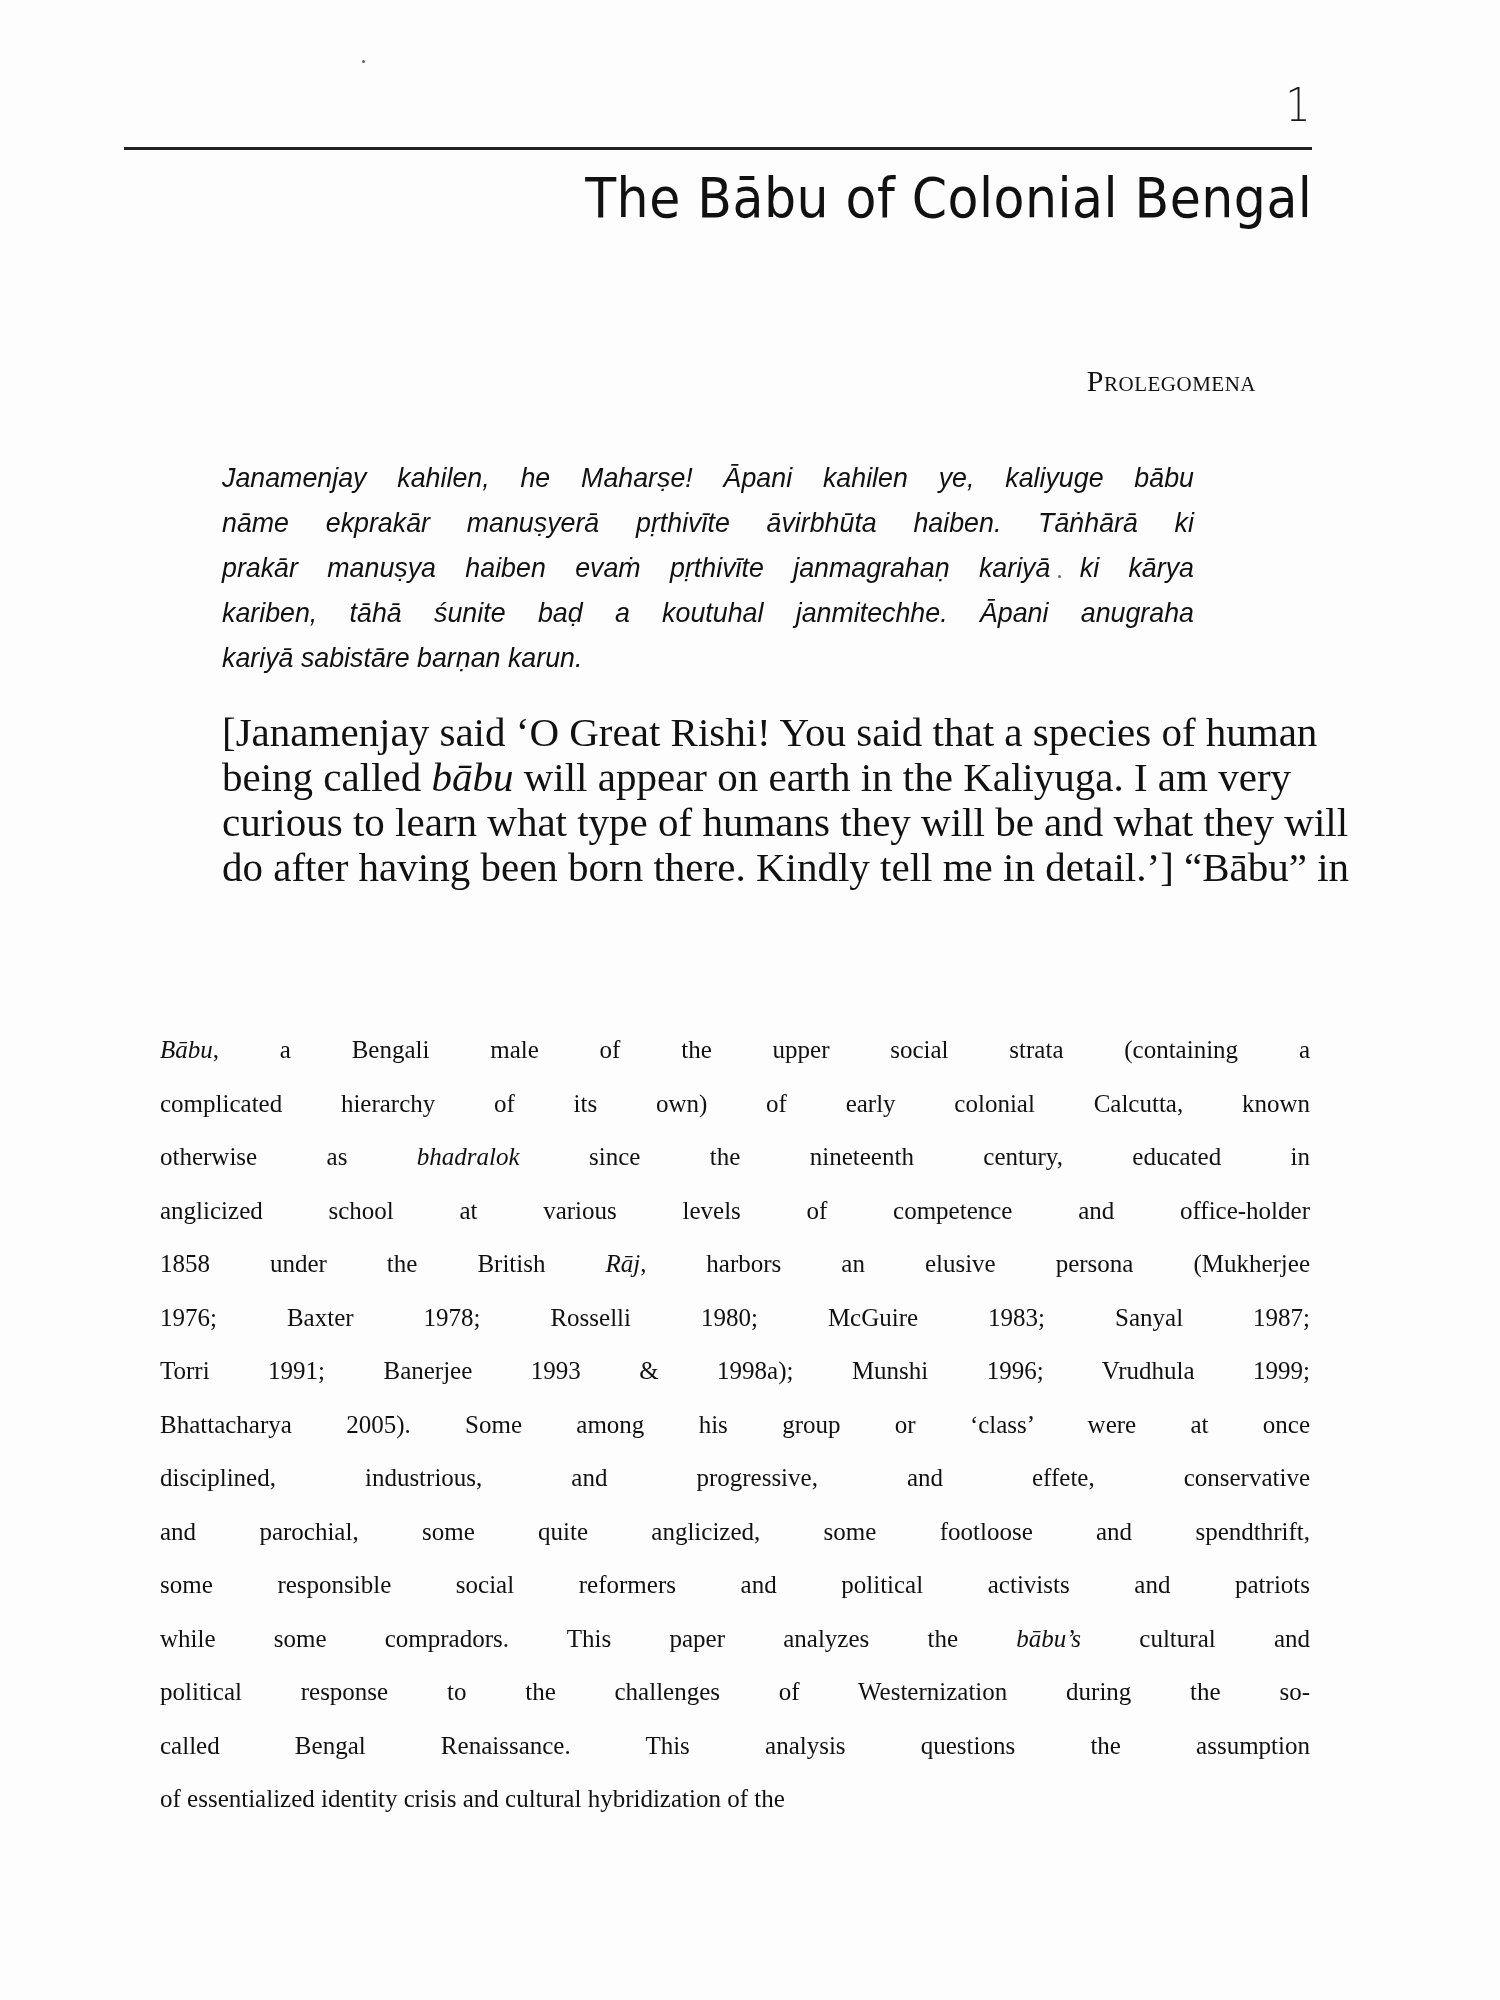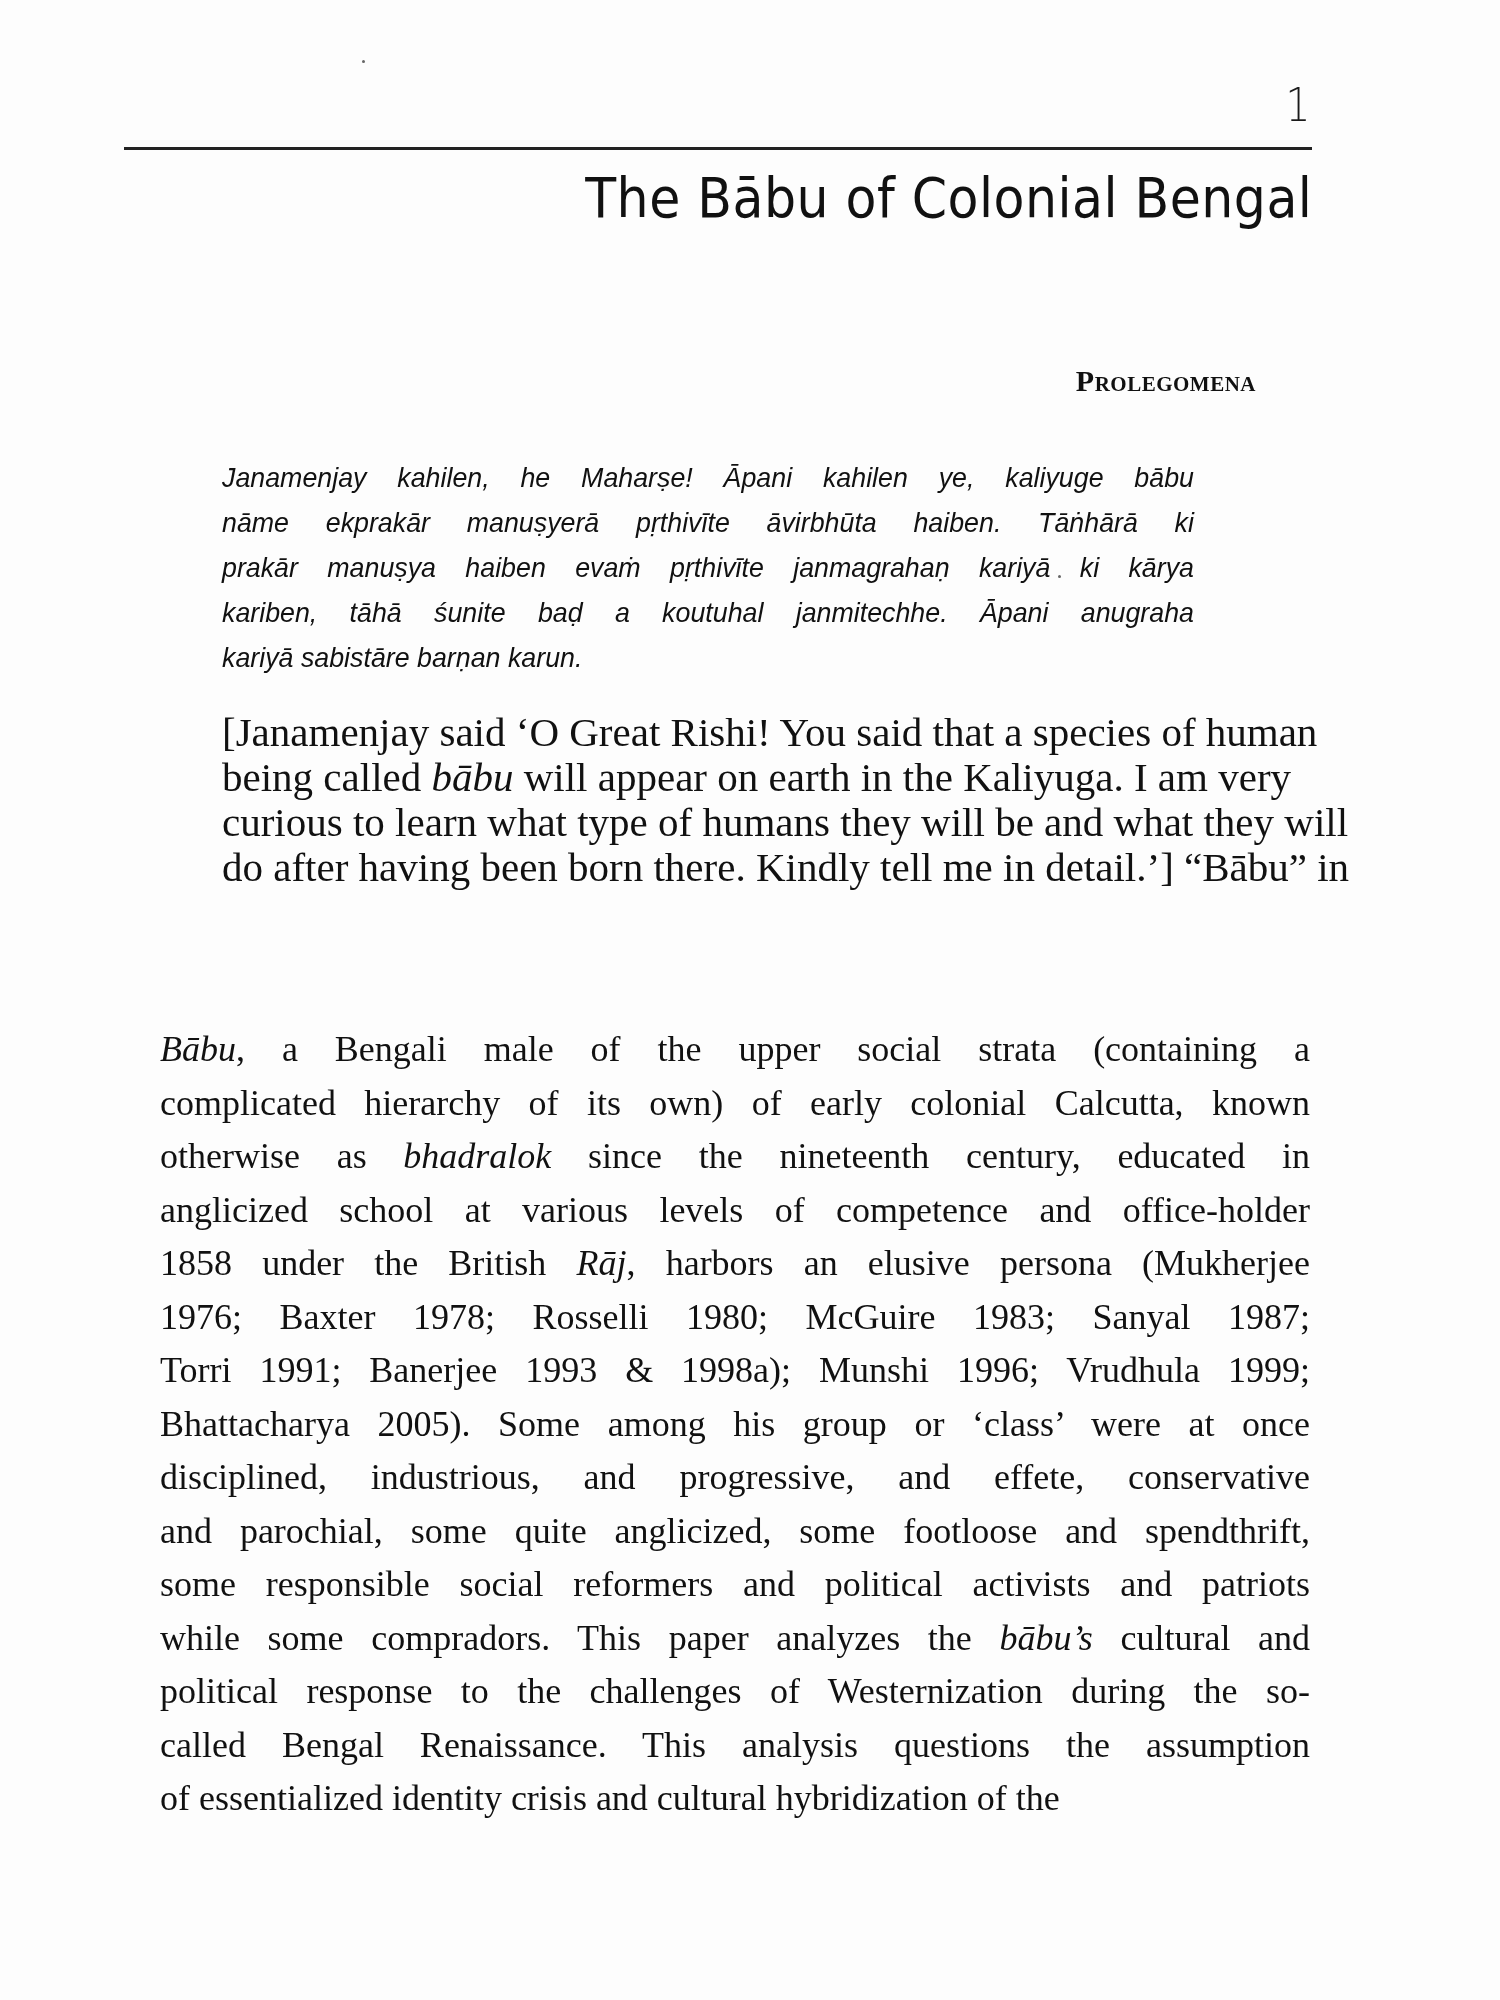--- a/index.html
+++ b/index.html
@@ -52,21 +52,21 @@
       white-space: nowrap;
       transform: scaleX(0.92);
       transform-origin: right top;
       letter-spacing: 0.5px;
     }
     .section-heading {
       position: absolute;
       right: 244px;
       top: 364px;
       font-family: "Liberation Serif", serif;
-      font-weight: bold;
+      font-weight: normal;
       font-size: 30px;
       font-variant: small-caps;
       letter-spacing: 0.5px;
       color: #111111;
     }
     .epigraph {
       position: absolute;
       left: 222px;
       width: 1034px;
       top: 455px;
@@ -89,21 +89,21 @@
       line-height: 45px;
       text-align: justify;
       color: #111111;
     }
     .body-text {
       position: absolute;
       left: 160px;
       width: 1150px;
       top: 1023px;
       font-family: "Liberation Serif", serif;
-      font-size: 36px;
+      font-size: 25px;
       line-height: 53.5px;
       text-align: justify;
       color: #111111;
     }
     .body-text .line, .translation .line, .epigraph .line {
       display: block;
       text-align: justify;
       text-align-last: justify;
       white-space: nowrap;
     }

